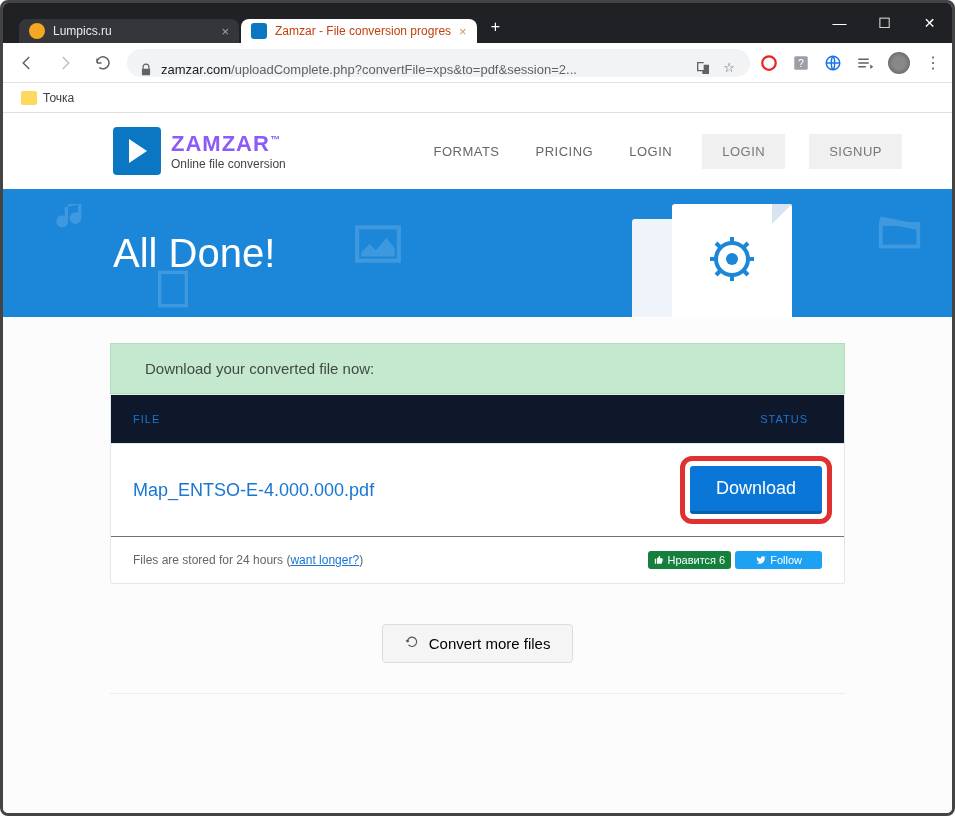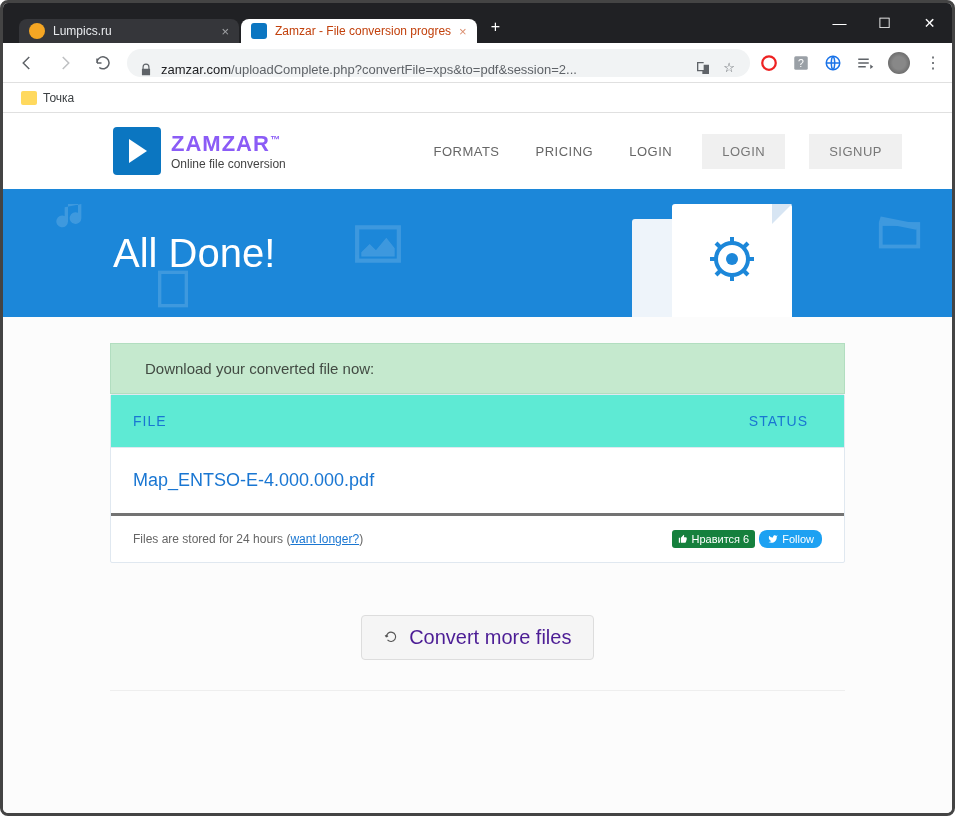--- a/index.html
+++ b/index.html
@@ -52,34 +52,34 @@
 .nav-link.btn { background: #f0f0f0; padding: 10px 20px; color: #777; }
 
 .hero { background: #1c87d9; height: 128px; display: flex; align-items: center; padding-left: 110px; position: relative; overflow: hidden; }
 .hero-title { color: #fff; font-size: 40px; font-weight: 300; z-index: 2; }
 .hero-bg-icon { position: absolute; opacity: 0.15; }
 .doc-illustration { position: absolute; right: 120px; top: 10px; z-index: 2; }
 
 .content { max-width: 735px; margin: 0 auto; padding: 26px 0; }
 .alert { background: #c5e9ce; border: 1px solid #b2dec0; padding: 16px 34px; color: #424b43; font-size: 15px; }
 .file-card { border: 1px solid #e0e8f0; border-radius: 2px; background: #fff; }
-.file-head { background: #5eead4; display: flex; padding: 18px 22px; font-size: 14px; color: #1976d2; font-weight: 500; letter-spacing: 1px; border-bottom: 1px solid #e0e8f0; }
+.file-head { background: #0f172a; display: flex; padding: 18px 22px; font-size: 11px; color: #1976d2; font-weight: 500; letter-spacing: 1px; border-bottom: 1px solid #e0e8f0; }
 .col-status { margin-left: auto; margin-right: 14px; }
 .file-row { display: flex; align-items: center; padding: 22px; gap: 48px; }
 .file-name { color: #1976d2; font-size: 18px; cursor: pointer; }
 .download-wrap { margin-left: auto; position: relative; }
 .highlight-box { position: absolute; border: 5px solid #e03030; border-radius: 12px; top: -10px; left: -10px; right: -10px; bottom: -10px; pointer-events: none; }
 .download-btn { background: #0a76d7; color: #fff; border: none; padding: 12px 26px; font-size: 18px; border-radius: 3px; cursor: pointer; border-bottom: 3px solid #0860af; }
-.file-foot { display: flex; align-items: center; padding: 14px 22px; border-top: 3px solid #737373; font-size: 12px; color: #666; }
+.file-foot { display: flex; align-items: center; padding: 14px 22px; border-top: 1px solid #737373; font-size: 12px; color: #666; }
 .file-foot a { color: #1976d2; }
 .social { margin-left: auto; display: flex; gap: 4px; }
 .fb-like { background: #15803d; color: #fff; font-size: 11px; padding: 3px 6px; border-radius: 3px; display:flex; align-items:center; gap:3px; cursor:pointer;}
-.tw-follow { background: #1da1f2; color: #fff; font-size: 11px; padding: 3px 8px; border-radius: 8px; display:flex; align-items:center; gap:3px; cursor:pointer;}
-
-.convert-more { display: block; margin: 52px auto 30px; background: #f5f5f5; border: 1px solid #ddd; color: #4c1d95; padding: 10px 22px; font-size: 20px; border-radius: 4px; cursor: pointer; }
+.tw-follow { background: #1da1f2; color: #fff; font-size: 11px; padding: 3px 20px; border-radius: 3px; display:flex; align-items:center; gap:3px; cursor:pointer;}
+
+.convert-more { display: block; margin: 40px auto 30px; background: #f5f5f5; border: 1px solid #ddd; color: #000000; padding: 10px 22px; font-size: 15px; border-radius: 4px; cursor: pointer; }
 .convert-more .refresh { display: inline-block; margin-right: 6px; }
 
 svg { display: block; }
 </style>
 </head>
 <body>
 
 <div class="browser-titlebar">
   <div class="tab-strip">
     <div class="tab">
@@ -226,20 +226,24 @@
       <span>Download your converted file now:</span>
     </div>
 
     <div class="file-card">
       <div class="file-head">
         <span>FILE</span>
         <span class="col-status">STATUS</span>
       </div>
       <div class="file-row">
         <span class="file-name">Map_ENTSO-E-4.000.000.pdf</span>
+        <div class="download-wrap">
+          <div class="highlight-box"></div>
+          <button class="download-btn">Download</button>
+        </div>
       </div>
       <div class="file-foot">
         <span>
           <span>Files are stored for 24 hours (</span><a href="#">want longer?</a><span>)</span>
         </span>
         <div class="social">
           <div class="fb-like">
             <svg width="10" height="10" viewBox="0 0 24 24">
                 <path fill="#fff" d="M2 21h3V9H2v12zm19-11c0-1.1-.9-2-2-2h-5l.9-4.3c.1-.3 0-.6-.2-.8l-1-1L7 9v12h10c.8 0 1.5-.5 1.8-1.2l2.1-7c.1-.3.1-.5.1-.8z"></path>
               </svg>

